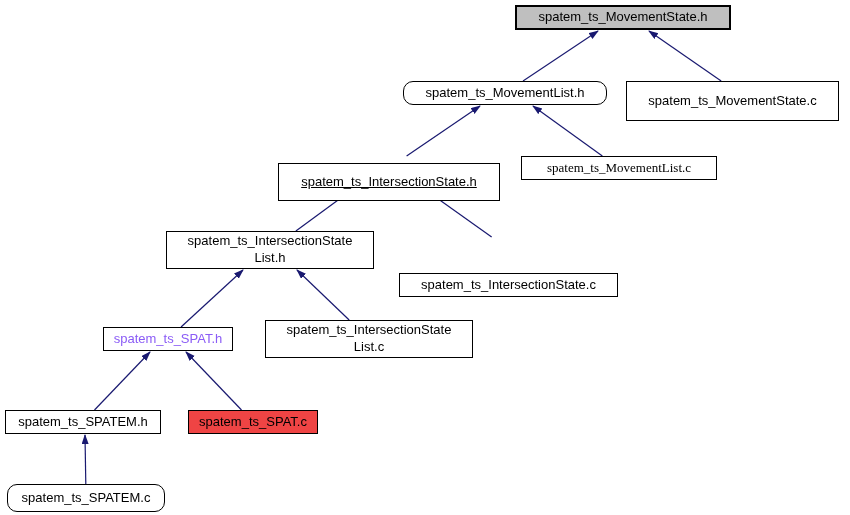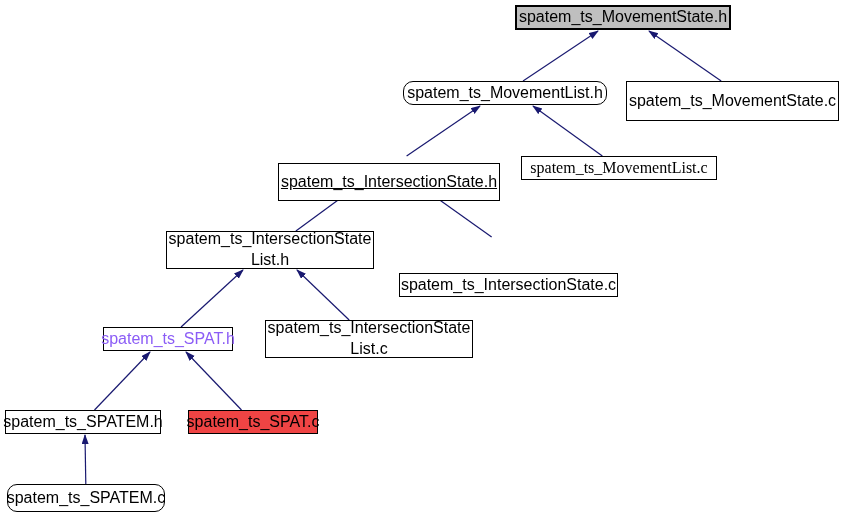--- a/index.html
+++ b/index.html
@@ -17,21 +17,21 @@
   }
   .node {
     position: absolute;
     box-sizing: border-box;
     border: 1px solid #000000;
     background: #ffffff;
     display: flex;
     align-items: center;
     justify-content: center;
     text-align: center;
-    font-size: 16px;
+    font-size: 13px;
     line-height: 1.3;
     color: #000000;
     white-space: pre-line;
     cursor: pointer;
   }
   .node.highlight {
     border-width: 2px;
   }
 </style>
 </head>

